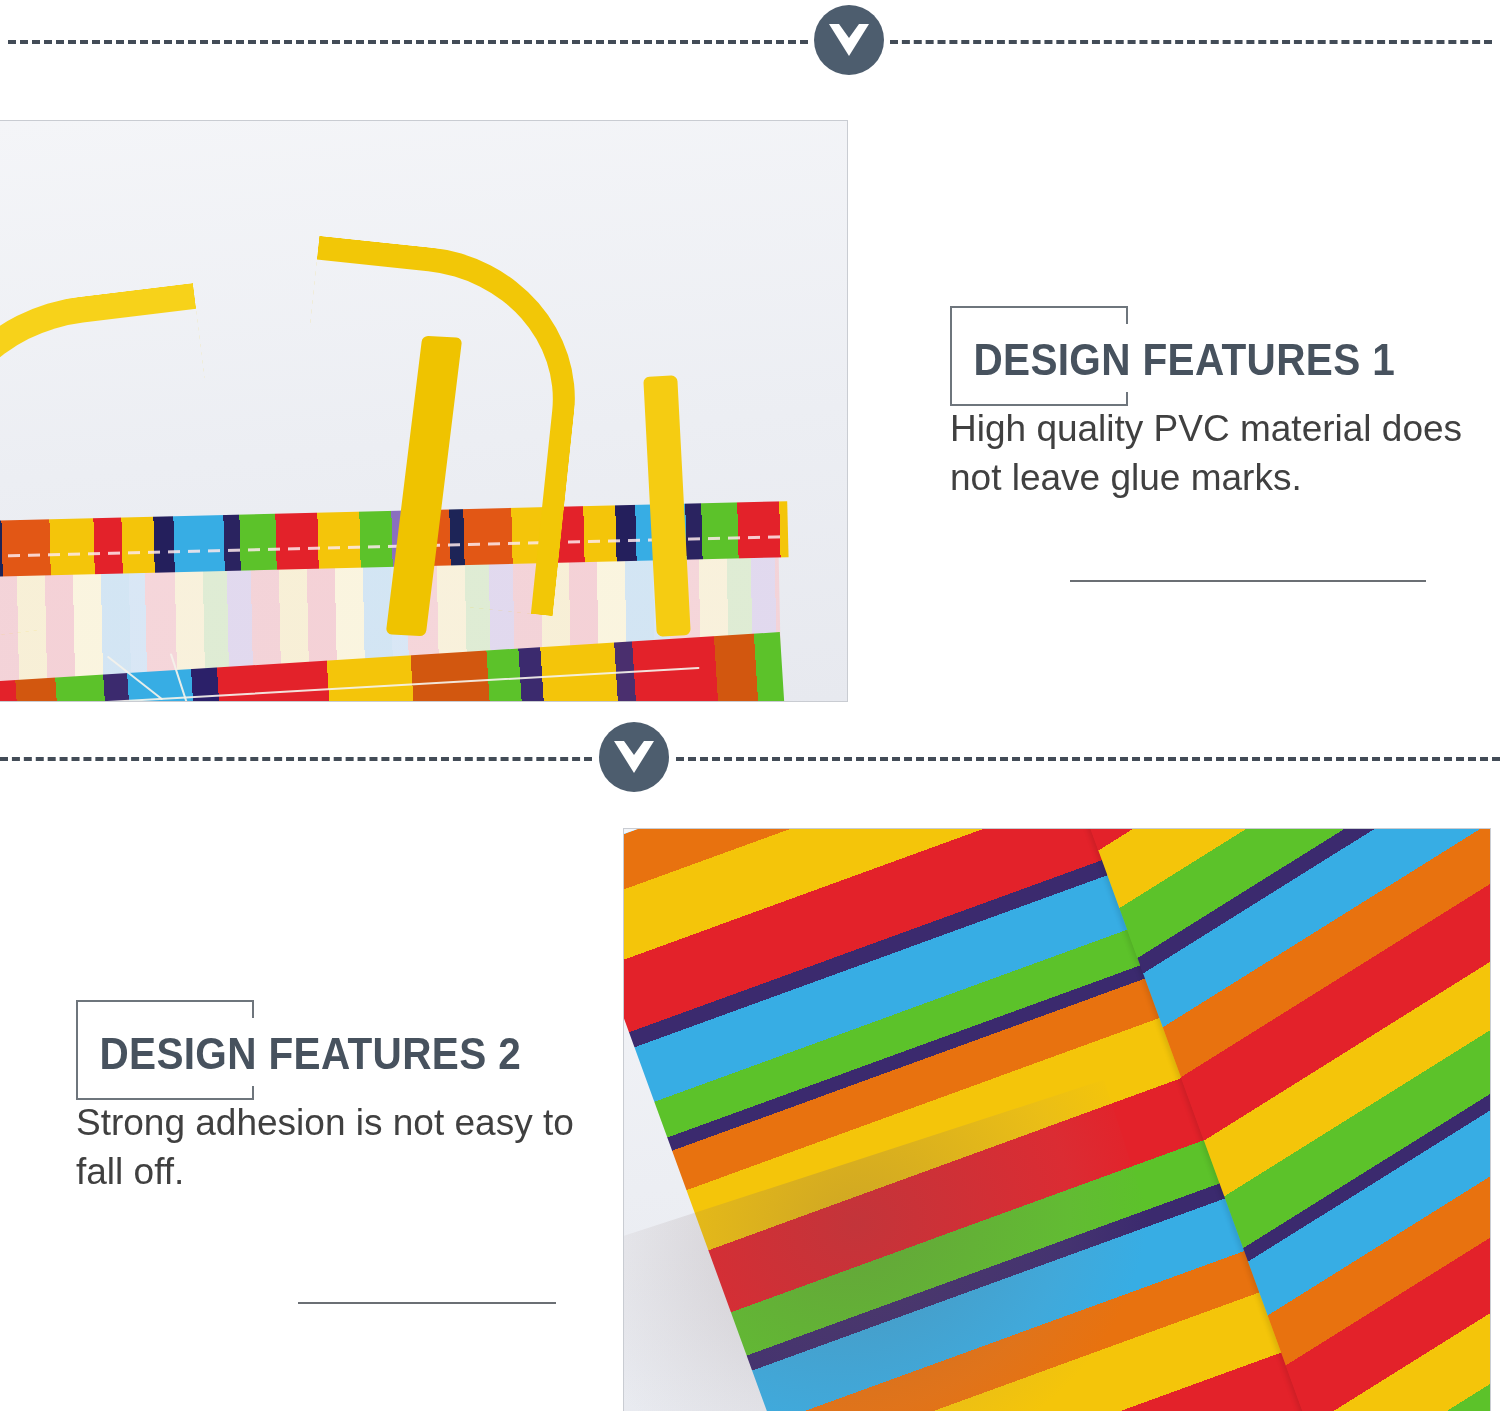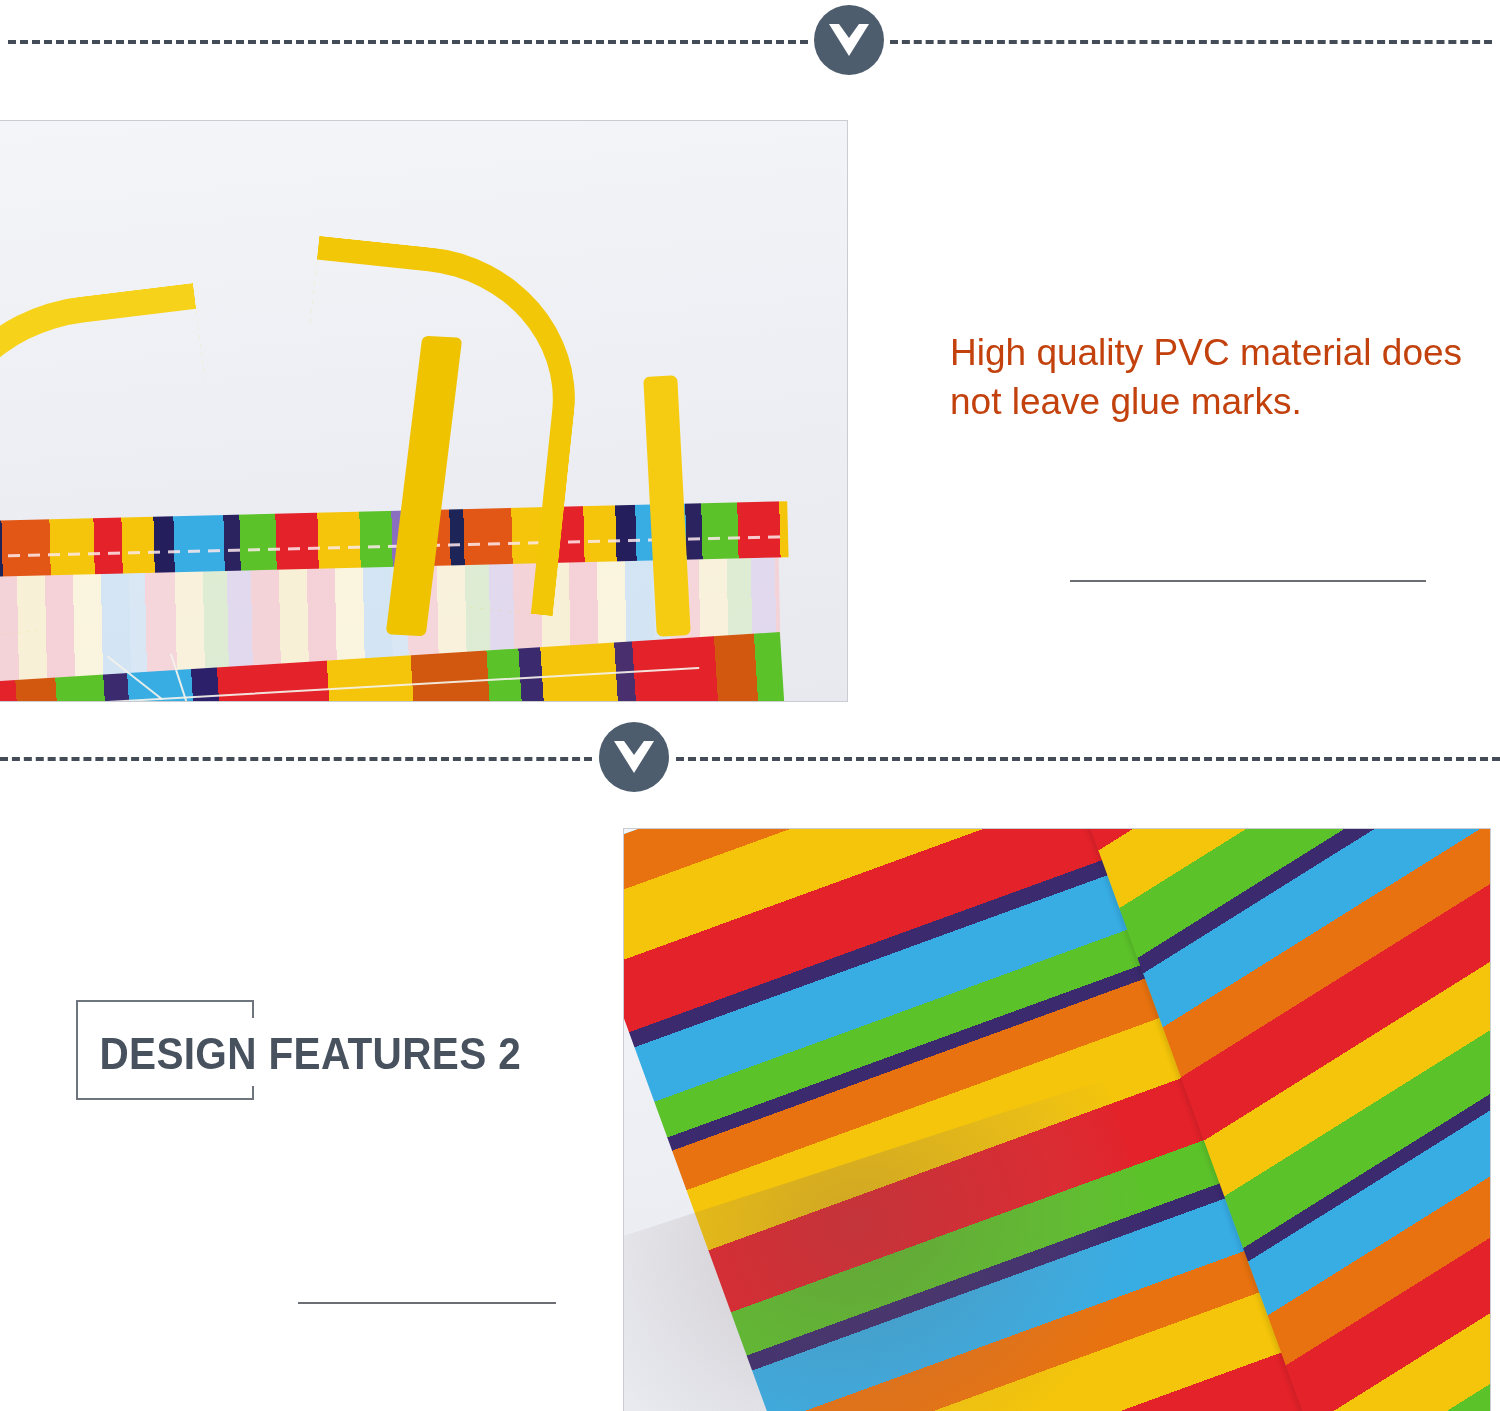--- a/index.html
+++ b/index.html
@@ -336,21 +336,21 @@
     color: #47525e;
     white-space: nowrap;
     transform: scaleX(.90);
     transform-origin: left center;
   }
   .feature-body {
     margin: 0;
     font-family: "Liberation Sans", sans-serif;
     font-size: 37px;
     line-height: 1.33;
-    color: #c2410c;
+    color: #404040;
     font-weight: 400;
   }
   .feature-rule {
     position: absolute;
     height: 0;
     border-top: 2px solid #6b6f74;
   }
 
   
   #feature-1 { left: 950px; top: 306px; }
@@ -391,20 +391,26 @@
   <div class="p1-handle p1-handle-c"></div>
   <div class="p1-handle p1-handle-d"></div>
   <div class="p1-band"></div>
   <div class="p1-thread p1-thread-1"></div>
 
   <div class="p1-thread p1-thread-3"></div>
   <div class="p1-thread p1-thread-4"></div>
 </div>
 
 <div class="feature" id="feature-1">
+  <div class="feature-title-wrap">
+    <div class="feature-frame">
+      <div class="gap"></div>
+    </div>
+    <h2 class="feature-title">DESIGN FEATURES 1</h2>
+  </div>
   <p class="feature-body">High quality PVC material does not leave glue marks.</p>
   <div class="feature-rule"></div>
 </div>
 
 <div class="divider" id="divider-2">
   <div class="dash-left"></div>
   <div class="dash-right"></div>
   <div class="chevron-badge">
     <svg width="40" height="32" viewBox="0 0 40 32">
       <path d="M0 0 L10 0 L20 14 L30 0 L40 0 L20 32 Z" fill="#ffffff"></path>
@@ -412,20 +418,21 @@
   </div>
 </div>
 
 <div class="feature" id="feature-2">
   <div class="feature-title-wrap">
     <div class="feature-frame">
       <div class="gap"></div>
     </div>
     <h2 class="feature-title">DESIGN FEATURES 2</h2>
   </div>
+  <p class="feature-body">Strong adhesion is not easy to fall off.</p>
   <div class="feature-rule"></div>
 </div>
 
 <div class="photo" id="photo-2">
   <div class="photo-scene"></div>
   <div class="p2-body"></div>
   <div class="p2-seam"></div>
   <div class="p2-shadow"></div>
 </div>
 

